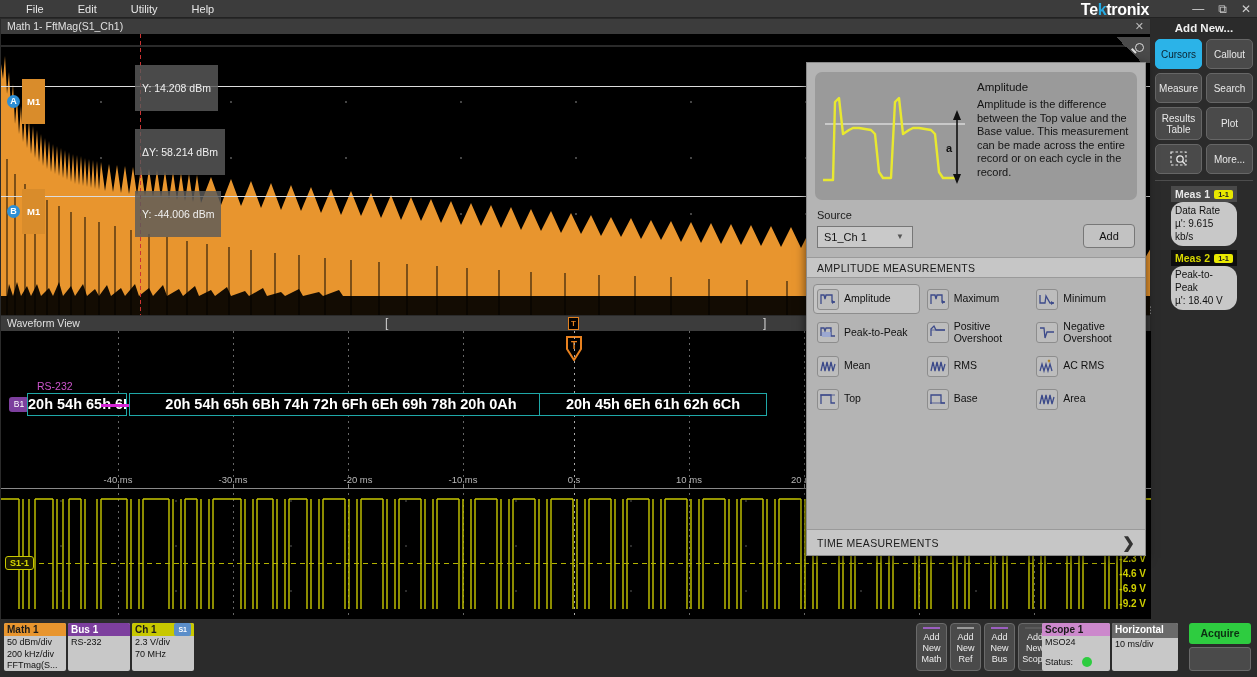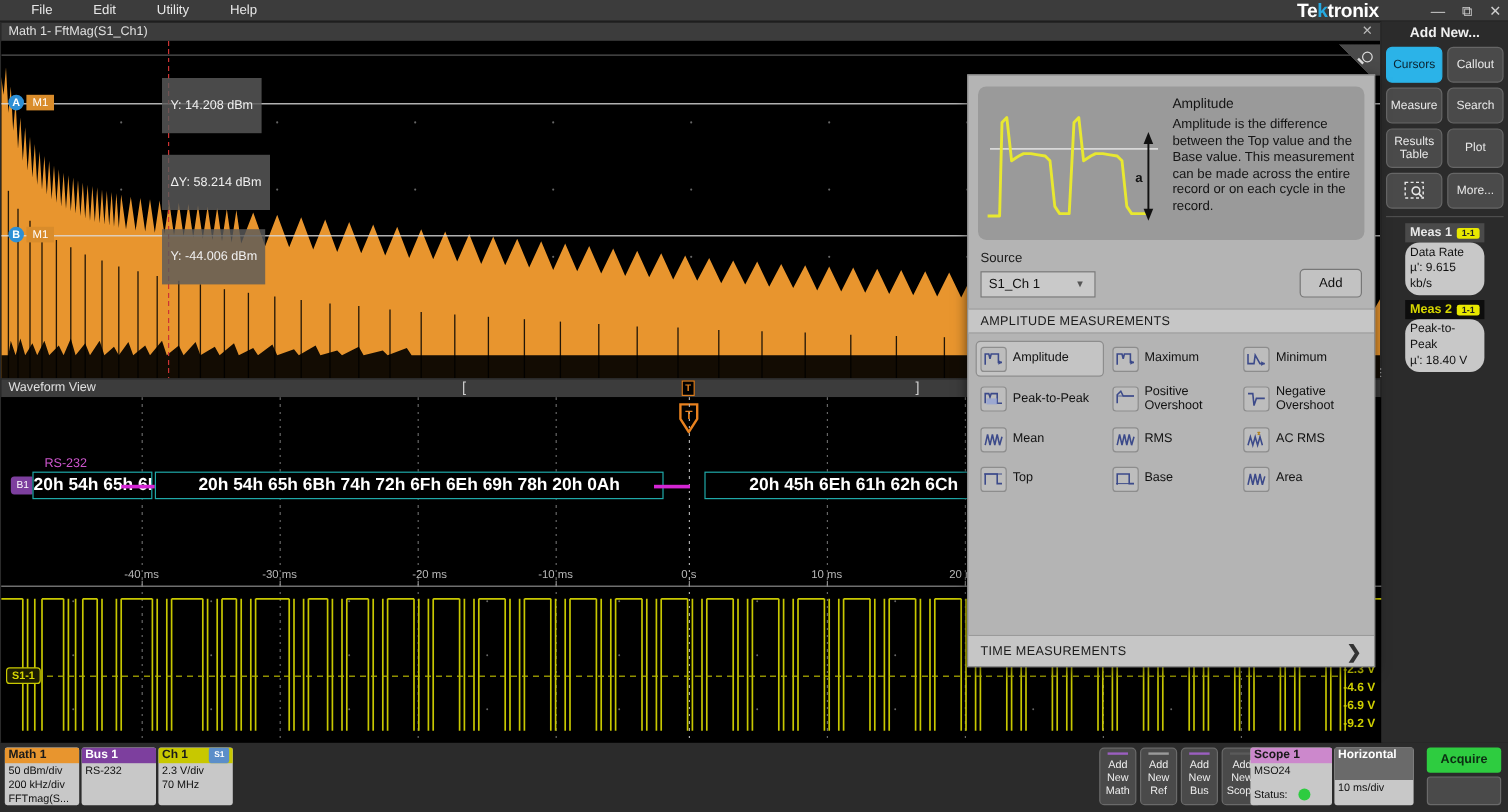--- a/index.html
+++ b/index.html
@@ -59,21 +59,21 @@
     position: absolute; left: 0; width: 1151px; height: 1px; background: #dcdcdc;
   }
   .cur-badge {
     position: absolute; display: flex; align-items: center; gap: 2px;
   }
   .cur-circ {
     width: 13px; height: 13px; border-radius: 50%; background: #2d8fd5;
     color: #fff; font-size: 9px; text-align: center; line-height: 13px; font-weight: bold;
   }
   .cur-m1 {
-    background: #d98c2b; color: #fff; font-size: 9.5px; padding: 1px 5px; font-weight: normal;
+    background: #d98c2b; color: #fff; font-size: 9.5px; padding: 17px 5px; font-weight: bold;
   }
   .vcursor { position: absolute; top: 0; width: 1px; height: 282px;
     background: repeating-linear-gradient(to bottom, #c33 0 4px, transparent 4px 7px); }
   .readout {
     position: absolute; background: rgba(90,90,90,0.82); color: #f0f0f0;
     font-size: 10.5px; padding: 17px 7px; white-space: nowrap;
   }
   .fq-axis { position: absolute; left: 0; bottom: 0; width: 1151px; height: 18px; }
   .fq-lbl { position: absolute; color: #c8c8c8; font-size: 9.5px; transform: translateX(-50%); }
   .fq-tick { position: absolute; bottom: 0; width: 1px; height: 5px; background: #8a8a8a; }
@@ -153,21 +153,21 @@
   .badge-lines { font-size: 9px; color: #111; padding: 1px 3px; line-height: 11.5px; }
   .addbtn {
     position: absolute; top: 4px; width: 31px; height: 48px; background: #4a4a4a;
     border: 1px solid #6a6a6a; border-radius: 4px; color: #eee; font-size: 9px;
     text-align: center; line-height: 11px; padding-top: 8px;
   }
   .addbtn .bar { position: absolute; left: 6px; right: 6px; top: 3px; height: 2px; }
   .scope-box { position: absolute; top: 4px; width: 68px; height: 48px; background: #c8c8c8; border-radius: 2px; overflow:hidden; }
   .scope-top { height: 13px; background: #cc88cc; color: #1a1a1a; font-size: 10px; font-weight: bold; padding-left: 3px; line-height: 13px; }
   .horiz-box { position: absolute; top: 4px; width: 66px; height: 48px; background: #c8c8c8; border-radius: 2px; overflow:hidden; }
-  .horiz-top { height: 27px; background: #6a6a6a; color: #fff; font-size: 10px; font-weight: bold; padding-left: 3px; line-height: 13px; }
+  .horiz-top { height: 15px; background: #6a6a6a; color: #fff; font-size: 10px; font-weight: bold; padding-left: 3px; line-height: 13px; }
   .acquire {
     position: absolute; top: 4px; right: 6px; width: 62px; height: 21px; background: #2ecc40;
     color: #0c2f12; font-size: 10.5px; font-weight: bold; text-align: center; line-height: 21px; border-radius: 3px;
   }
   .acq-blank { position: absolute; top: 28px; right: 6px; width: 62px; height: 24px; background: #4a4a4a; border: 1px solid #6a6a6a; border-radius: 3px; }
   .statusdot { width: 10px; height: 10px; border-radius: 50%; background: #2ecc40; display:inline-block; vertical-align: middle; margin-left: 6px;}
 
   
   .dlg {
     position: absolute; left: 806px; top: 62px; width: 340px; height: 494px;
@@ -401,21 +401,21 @@
       <div class="gridline-v" style="left:918px"></div>
       <div class="gridline-v" style="left:1033px"></div>
 
       <div class="bus-row">
         <div class="bus-label" style="left:36px; top:-13px">RS-232</div>
         <div class="b1-badge" style="left:8px; top:4px">B1</div>
         <div class="pkt" style="left:26px; top:0px; width:100px">20h 54h 65h 6Bh 74h 72h 6Fh 6Eh 69h 78h 20h 0Ah</div>
         <div class="pkt-link" style="left:100px; top:11px; width:30px"></div>
         <div class="pkt" style="left:128px; top:0px; width:424px">20h 54h 65h 6Bh 74h 72h 6Fh 6Eh 69h 78h 20h 0Ah</div>
         <div class="pkt-link" style="left:544px; top:11px; width:30px"></div>
-        <div class="pkt" style="left:586px; top:0px; width:249px">20h 45h 6Eh 61h 62h 6Ch</div>
+        <div class="pkt" style="left:538px; top:0px; width:228px">20h 45h 6Eh 61h 62h 6Ch</div>
       </div>
 
       <div class="t-axis">
         <div class="t-line"></div>
         <div class="t-tick" style="left:117px"></div>
           <div class="t-tick" style="left:232px"></div>
         <div class="t-tick" style="left:347px"></div>
           <div class="t-tick" style="left:462px"></div>
         <div class="t-tick" style="left:573px"></div>
           <div class="t-tick" style="left:688px"></div>

